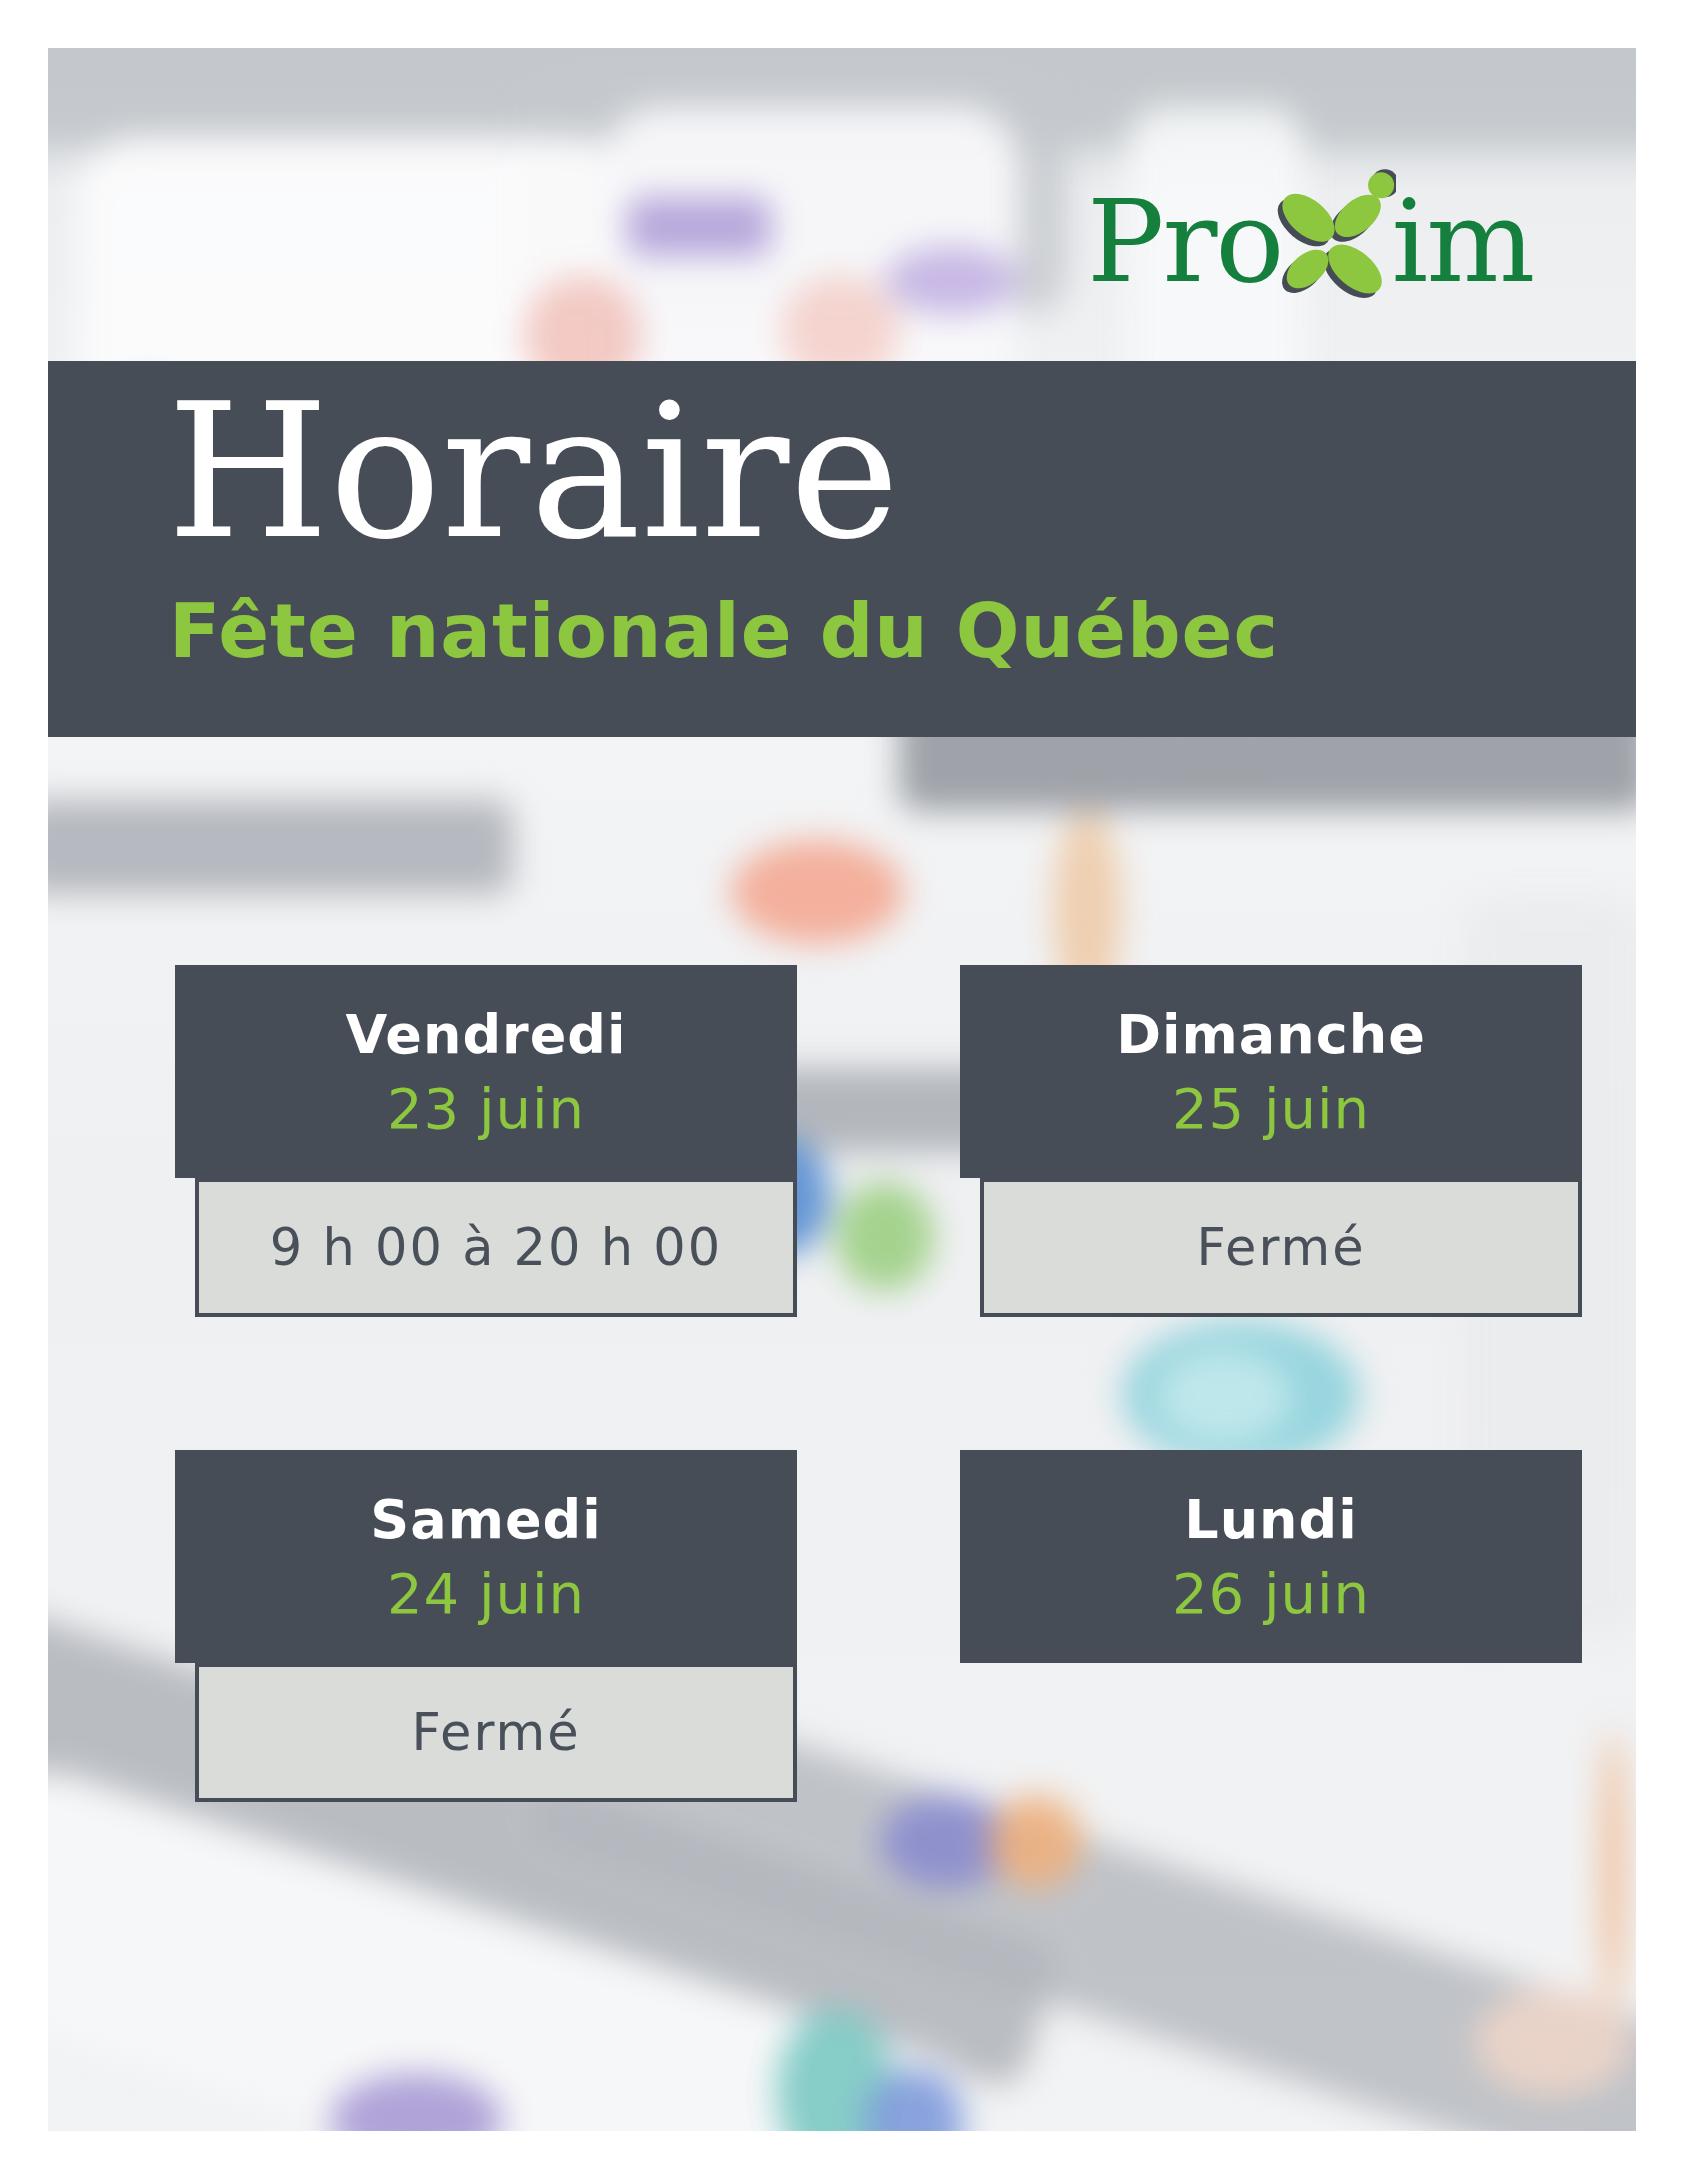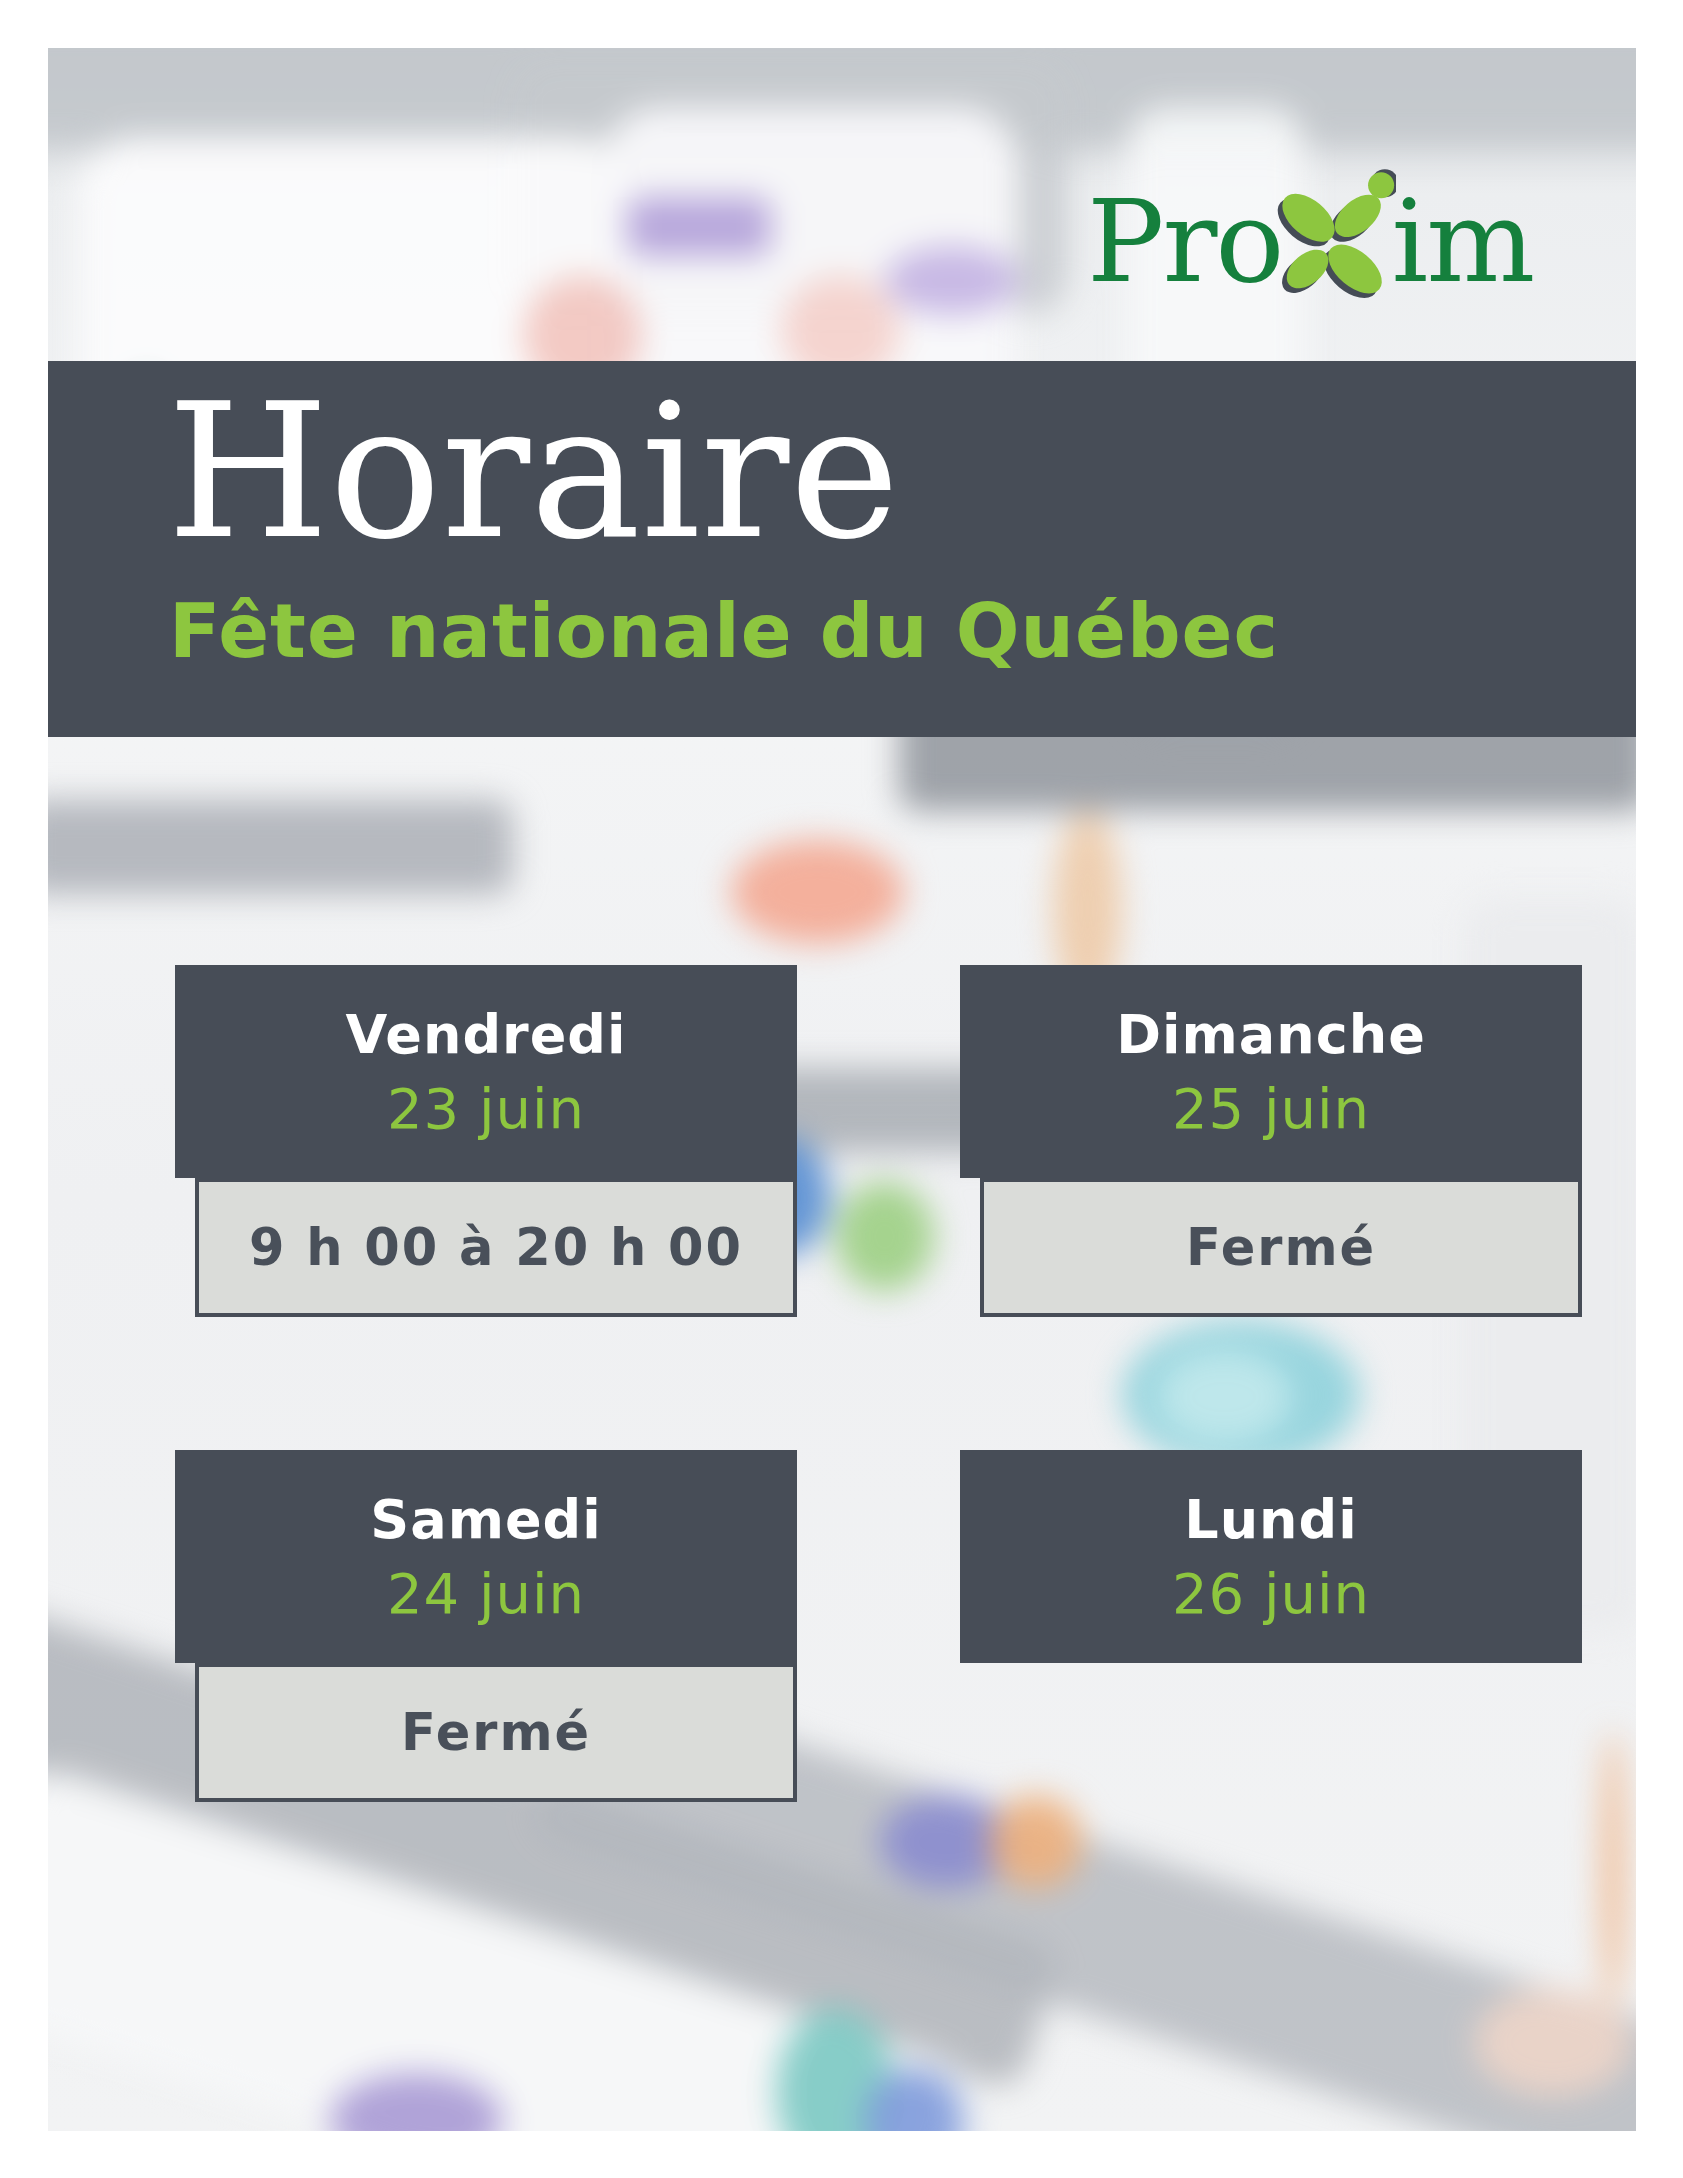--- a/index.html
+++ b/index.html
@@ -134,21 +134,21 @@
     color: #8dc63f;
   }
   .card-hours {
     height: 131px;
     background: #dadcd9;
     border: 4px solid #474d57;
     display: flex;
     align-items: center;
     justify-content: center;
     font-size: 51px;
-    font-weight: bold;
+    font-weight: normal;
     letter-spacing: 2px;
     color: #49505a;
     margin-left: 20px;
   }
   #card-vendredi { left: 161px; top: 965px; }
   #card-dimanche { left: 946px; top: 965px; }
   #card-samedi   { left: 161px; top: 1450px; }
   #card-lundi    { left: 946px; top: 1450px; }
 </style>
 </head>

